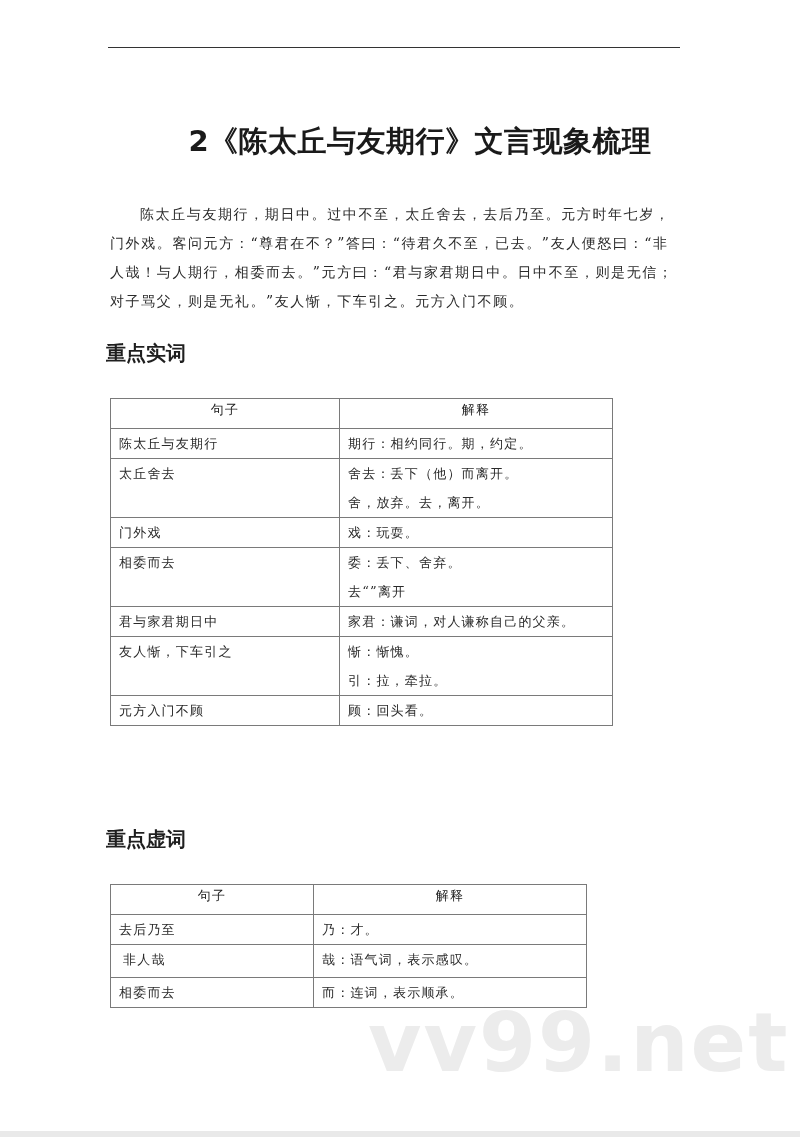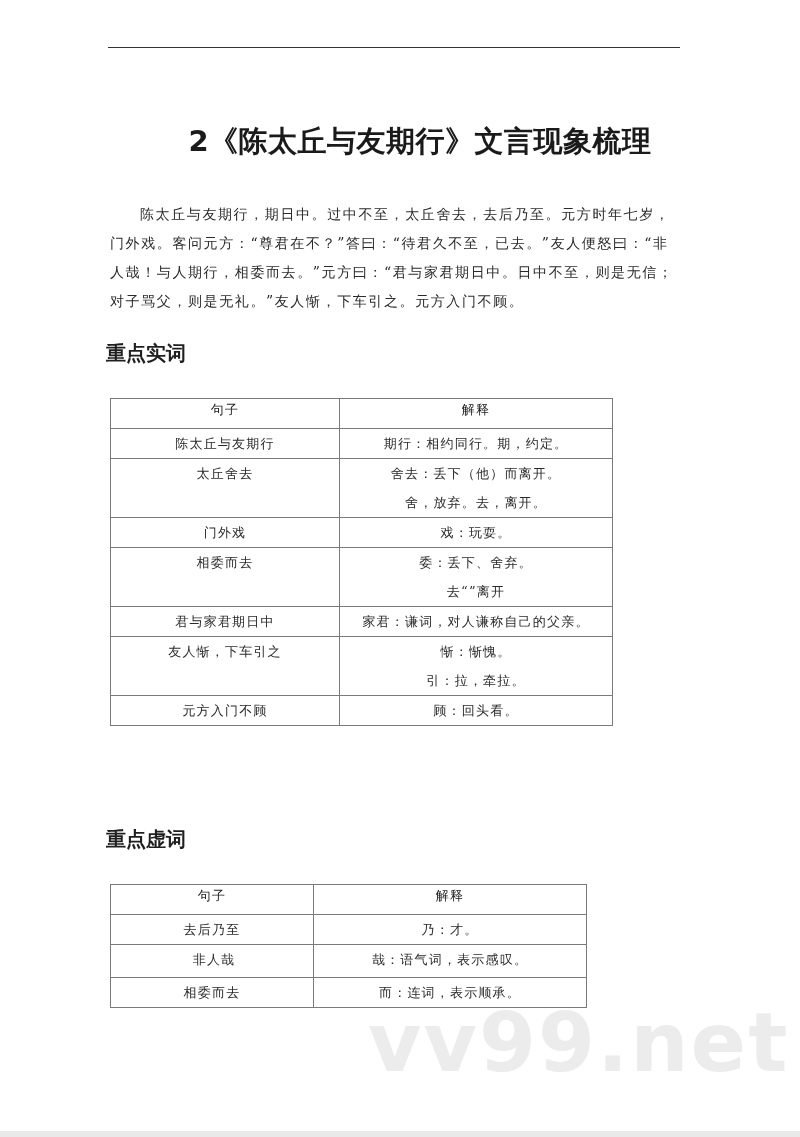--- a/index.html
+++ b/index.html
@@ -24,21 +24,21 @@
   table.kw {
     position: absolute; left: 102px; border-collapse: collapse; font-size: 13px; color: #2a2a2a;
     table-layout: fixed;
     margin-left: 8px;
   }
   table.kw th, table.kw td { border: 1px solid #7a7a7a; padding: 0 8px; vertical-align: top; text-align: left; letter-spacing: 1.2px; }
   table.kw th {
     text-align: center; font-family: "DejaVu Sans", "Liberation Sans", sans-serif; font-weight: normal;
     font-size: 13px; height: 29px; line-height: 22px; vertical-align: top; color: #222;
   }
-  table.kw td .ln { display: block; line-height: 29px; height: 29px; text-align: center; }
+  table.kw td .ln { display: block; line-height: 29px; height: 29px; }
   .watermark {
     position: absolute; left: 368px; top: 995px; font-family: "DejaVu Sans", "Liberation Sans", sans-serif;
     font-weight: bold; font-size: 82px; color: #ececec; letter-spacing: 2px; user-select: none;
   }
   .bottom-strip { position: absolute; left: 0; top: 1131px; width: 800px; height: 6px; background: #e9e9e9; }
 </style>
 </head>
 <body>
 
 <div class="top-rule"></div>

